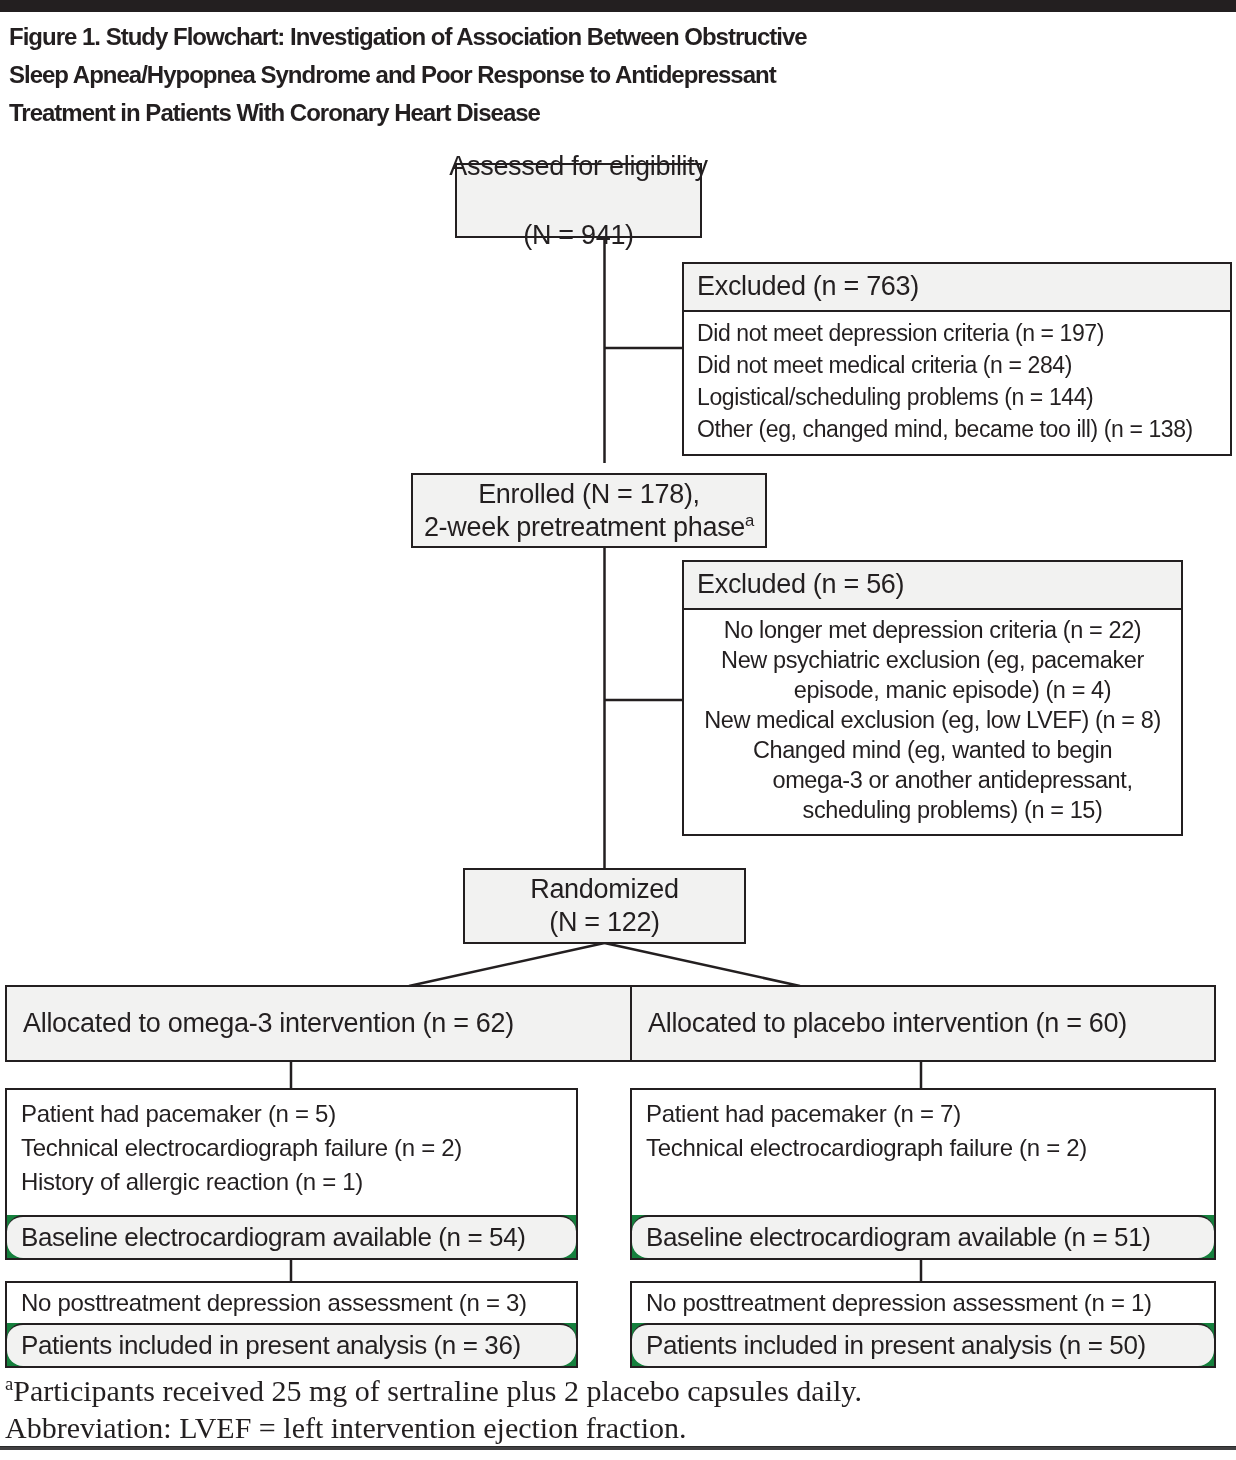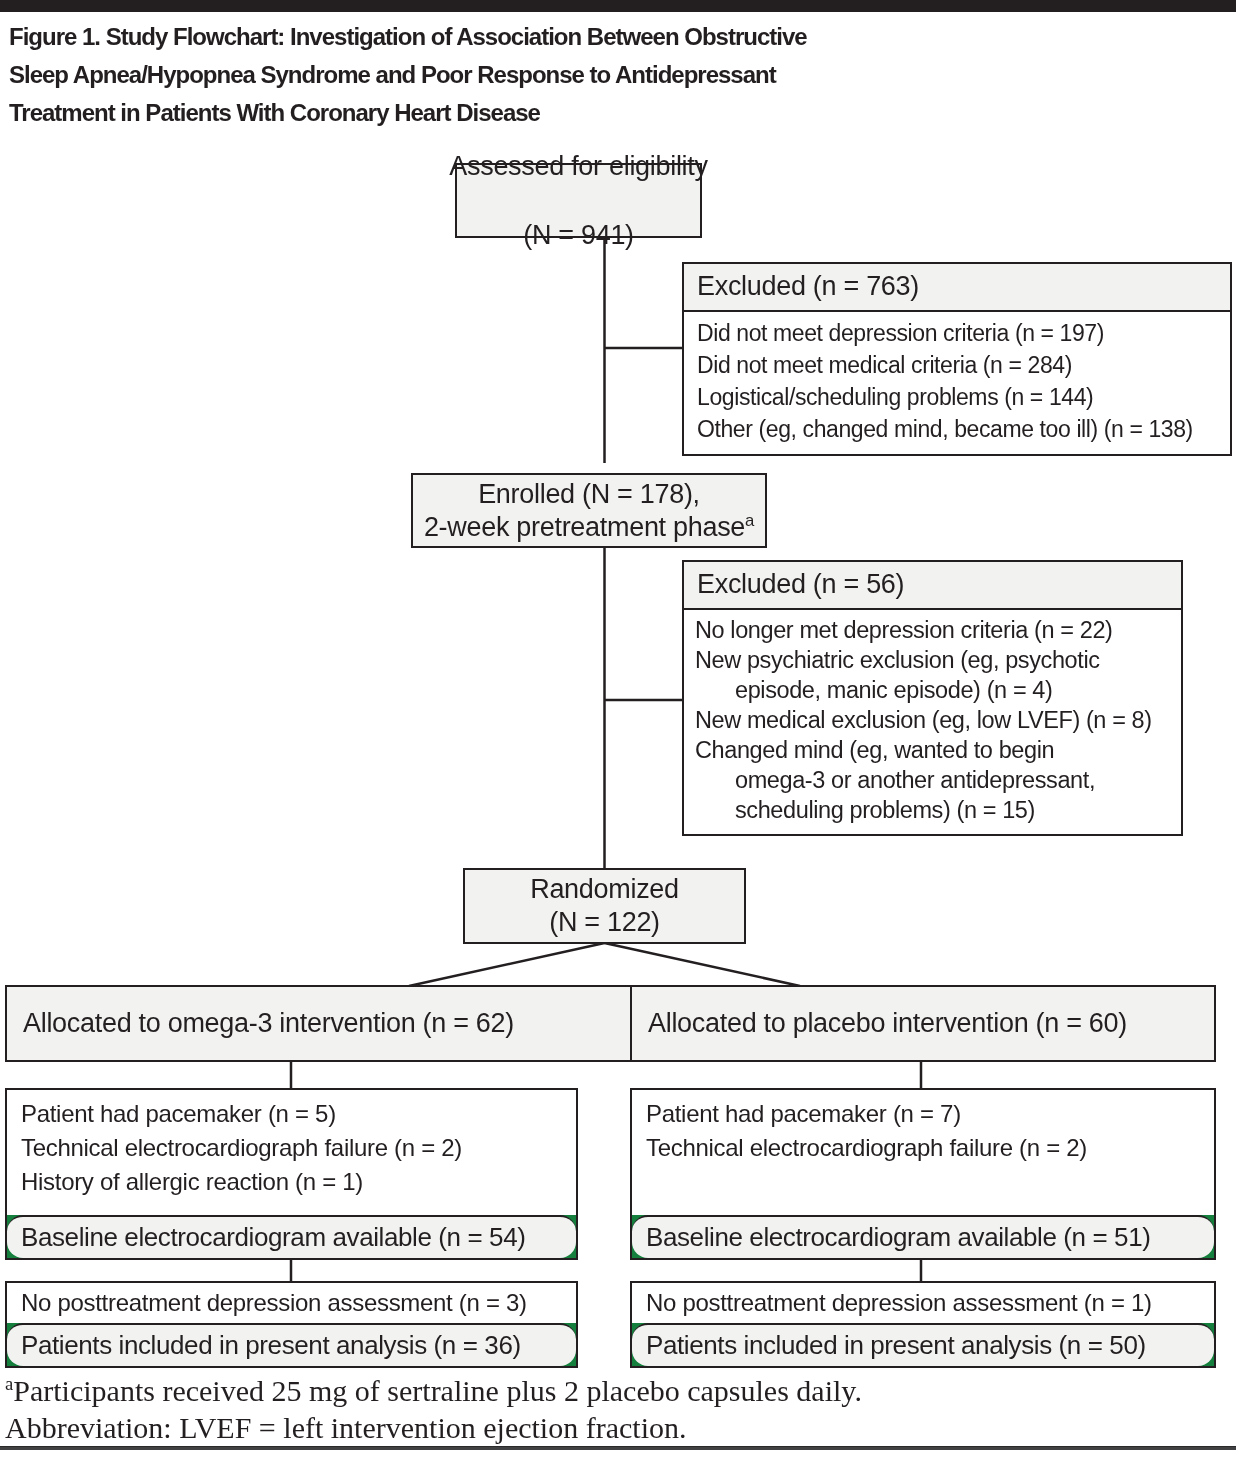--- a/index.html
+++ b/index.html
@@ -39,21 +39,21 @@
   .side-note { background: #ffffff; padding: 0; }
   .side-note .note-header {
     background: #f2f2f1;
     border-bottom: 2.5px solid #231f20;
     font-size: 27px; letter-spacing: -0.3px;
     padding: 7px 13px 8px 13px;
     white-space: nowrap;
   }
   .side-note .note-body { background: #ffffff; }
   #excluded-1 .note-body { padding: 5px 13px 9px 13px; font-size: 23px; line-height: 32px; letter-spacing: -0.4px; }
-  #excluded-2 .note-body { padding: 5px 11px 9px 11px; font-size: 23.5px; line-height: 30px; letter-spacing: -0.4px; }
+  #excluded-2 .note-body { padding: 5px 11px 9px 11px; font-size: 23.5px; line-height: 30px; letter-spacing: -0.4px; text-align: center; }
   .note-line { white-space: nowrap; }
   .note-line.indent { padding-left: 40px; }
 
   .arm-head {
     display: flex; align-items: center;
     font-size: 27px; letter-spacing: -0.3px;
     padding-left: 16px; white-space: nowrap;
   }
   .stack { padding: 0; background: #15803d; }
   .stack .sect-white {
@@ -140,21 +140,21 @@
 
 <div class="abs box center-box" id="box-enrolled">
   <div>Enrolled (N = 178),</div>
   <div><span>2-week pretreatment phase</span><sup>a</sup></div>
 </div>
 
 <div class="abs box side-note" id="excluded-2">
   <div class="note-header">Excluded (n = 56)</div>
   <div class="note-body">
     <div class="note-line">No longer met depression criteria (n = 22)</div>
-    <div class="note-line">New psychiatric exclusion (eg, psychotic</div>
+    <div class="note-line">New psychiatric exclusion (eg, pacemaker</div>
     <div class="note-line indent">episode, manic episode) (n = 4)</div>
     <div class="note-line">New medical exclusion (eg, low LVEF) (n = 8)</div>
     <div class="note-line">Changed mind (eg, wanted to begin</div>
     <div class="note-line indent">omega-3 or another antidepressant,</div>
     <div class="note-line indent">scheduling problems) (n = 15)</div>
   </div>
 </div>
 
 <div class="abs box center-box" id="box-randomized">
   <div>Randomized</div>

